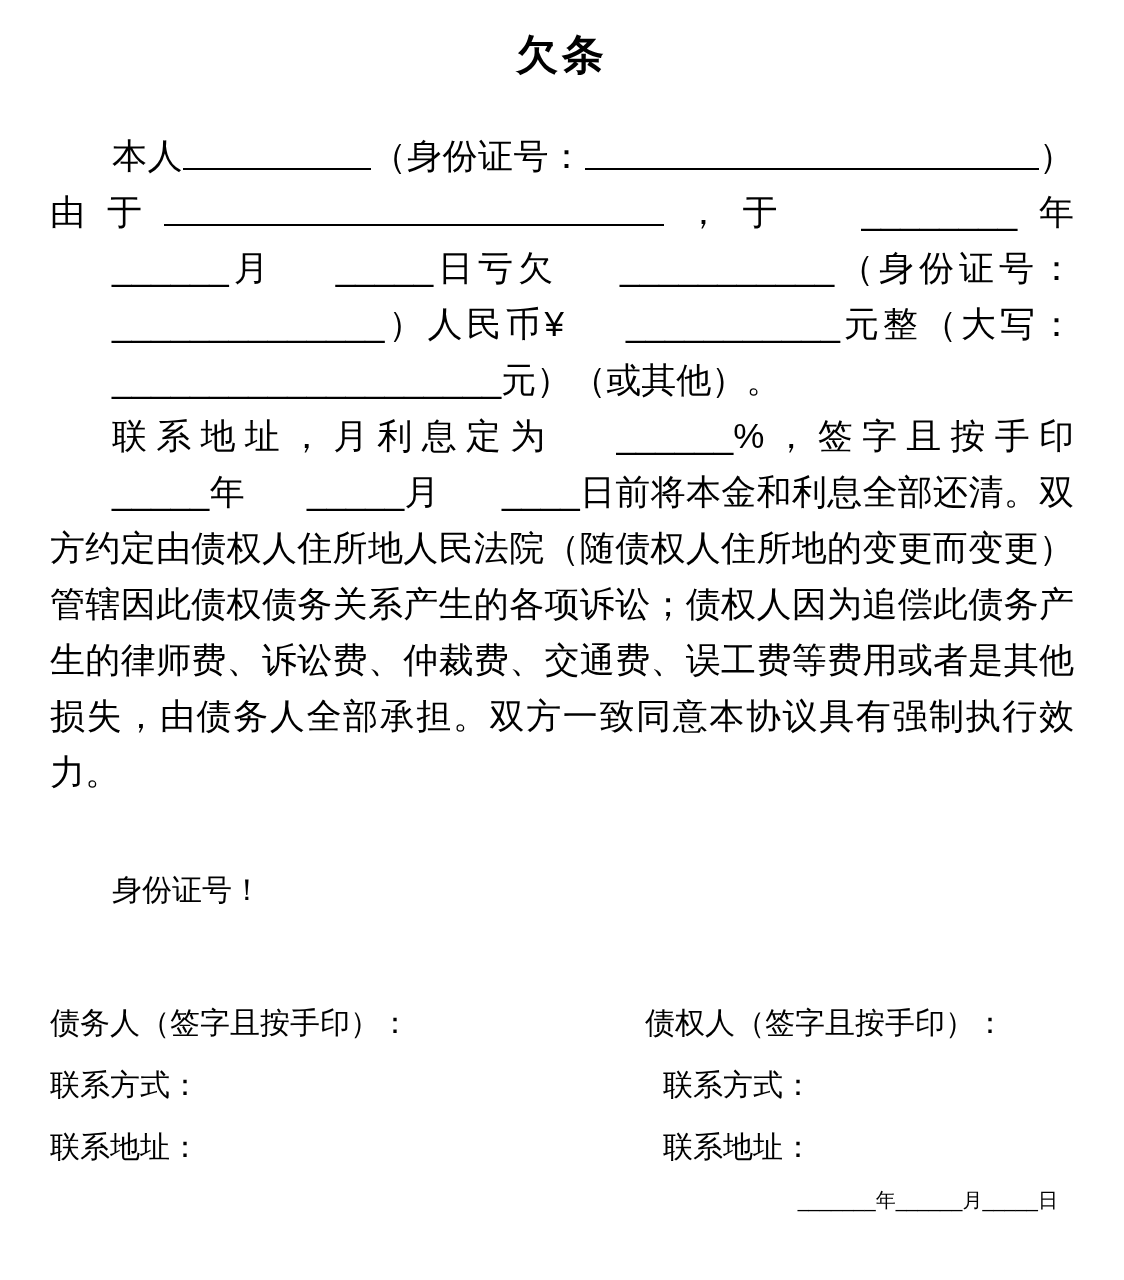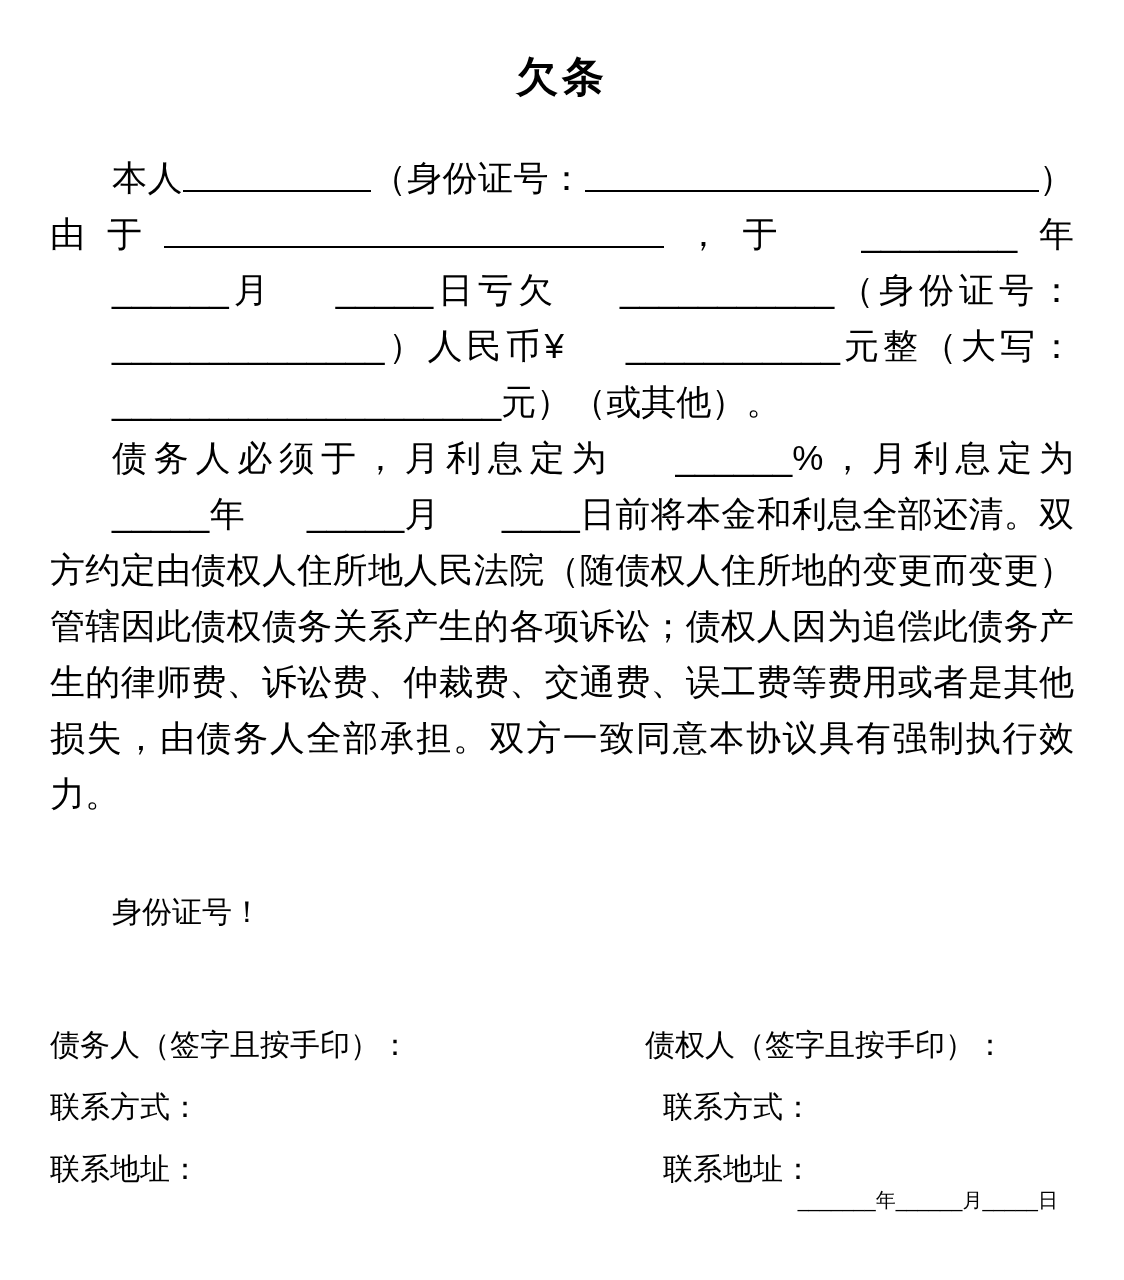--- a/index.html
+++ b/index.html
@@ -25,21 +25,21 @@
     position: relative;
   }
 
   
   .doc-title {
     text-align: center;
     font-size: 42px;
     font-weight: bold;
     letter-spacing: 4px;
     margin: 0;
-    padding-top: 52px;
+    padding-top: 30px;
     line-height: 1.2;
   }
 
   
   .body-block {
     margin-top: 48px;
     padding: 0 50px 0 50px;
   }
 
   .para {
@@ -130,21 +130,21 @@
 
   <h1 class="doc-title">欠条</h1>
 
   <div class="body-block">
 
     <p class="para indent">
       <span>本人</span><span class="blank-solid bs-name"></span><span>（身份证号：</span><span class="blank-solid bs-id"></span><span>）由于</span><span class="blank-solid bs-reason"></span><span>，于</span><span class="blank-dash">________</span><span>年</span><span class="blank-dash">______</span><span>月</span><span class="blank-dash">_____</span><span>日亏欠</span><span class="blank-dash">___________</span><span>（身份证号：</span><span class="blank-dash">______________</span><span>）人民币¥</span><span class="blank-dash">___________</span><span>元整（大写：</span><span class="blank-dash">____________________</span><span>元）（或其他）。</span>
     </p>
 
     <p class="para indent">
-      <span>债务人必须于，月利息定为</span><span class="blank-dash">______</span><span>%，月利息定为</span><span class="blank-dash">_____</span><span>年</span><span class="blank-dash">_____</span><span>月</span><span class="blank-dash">____</span><span>日前将本金和利息全部还清。双方约定由债权人住所地人民法院（随债权人住所地的变更而变更）管辖因此债权债务关系产生的各项诉讼；债权人因为追偿此债务产生的律师费、诉讼费、仲裁费、交通费、误工费等费用或者是其他损失，由债务人全部承担。双方一致同意本协议具有强制执行效力。</span>
+      <span>联系地址，月利息定为</span><span class="blank-dash">______</span><span>%，签字且按手印</span><span class="blank-dash">_____</span><span>年</span><span class="blank-dash">_____</span><span>月</span><span class="blank-dash">____</span><span>日前将本金和利息全部还清。双方约定由债权人住所地人民法院（随债权人住所地的变更而变更）管辖因此债权债务关系产生的各项诉讼；债权人因为追偿此债务产生的律师费、诉讼费、仲裁费、交通费、误工费等费用或者是其他损失，由债务人全部承担。双方一致同意本协议具有强制执行效力。</span>
     </p>
 
   </div>
 
   <div class="gap-before-statement"></div>
 
   <p class="statement">身份证号！</p>
 
   <div class="gap-after-statement"></div>
 

